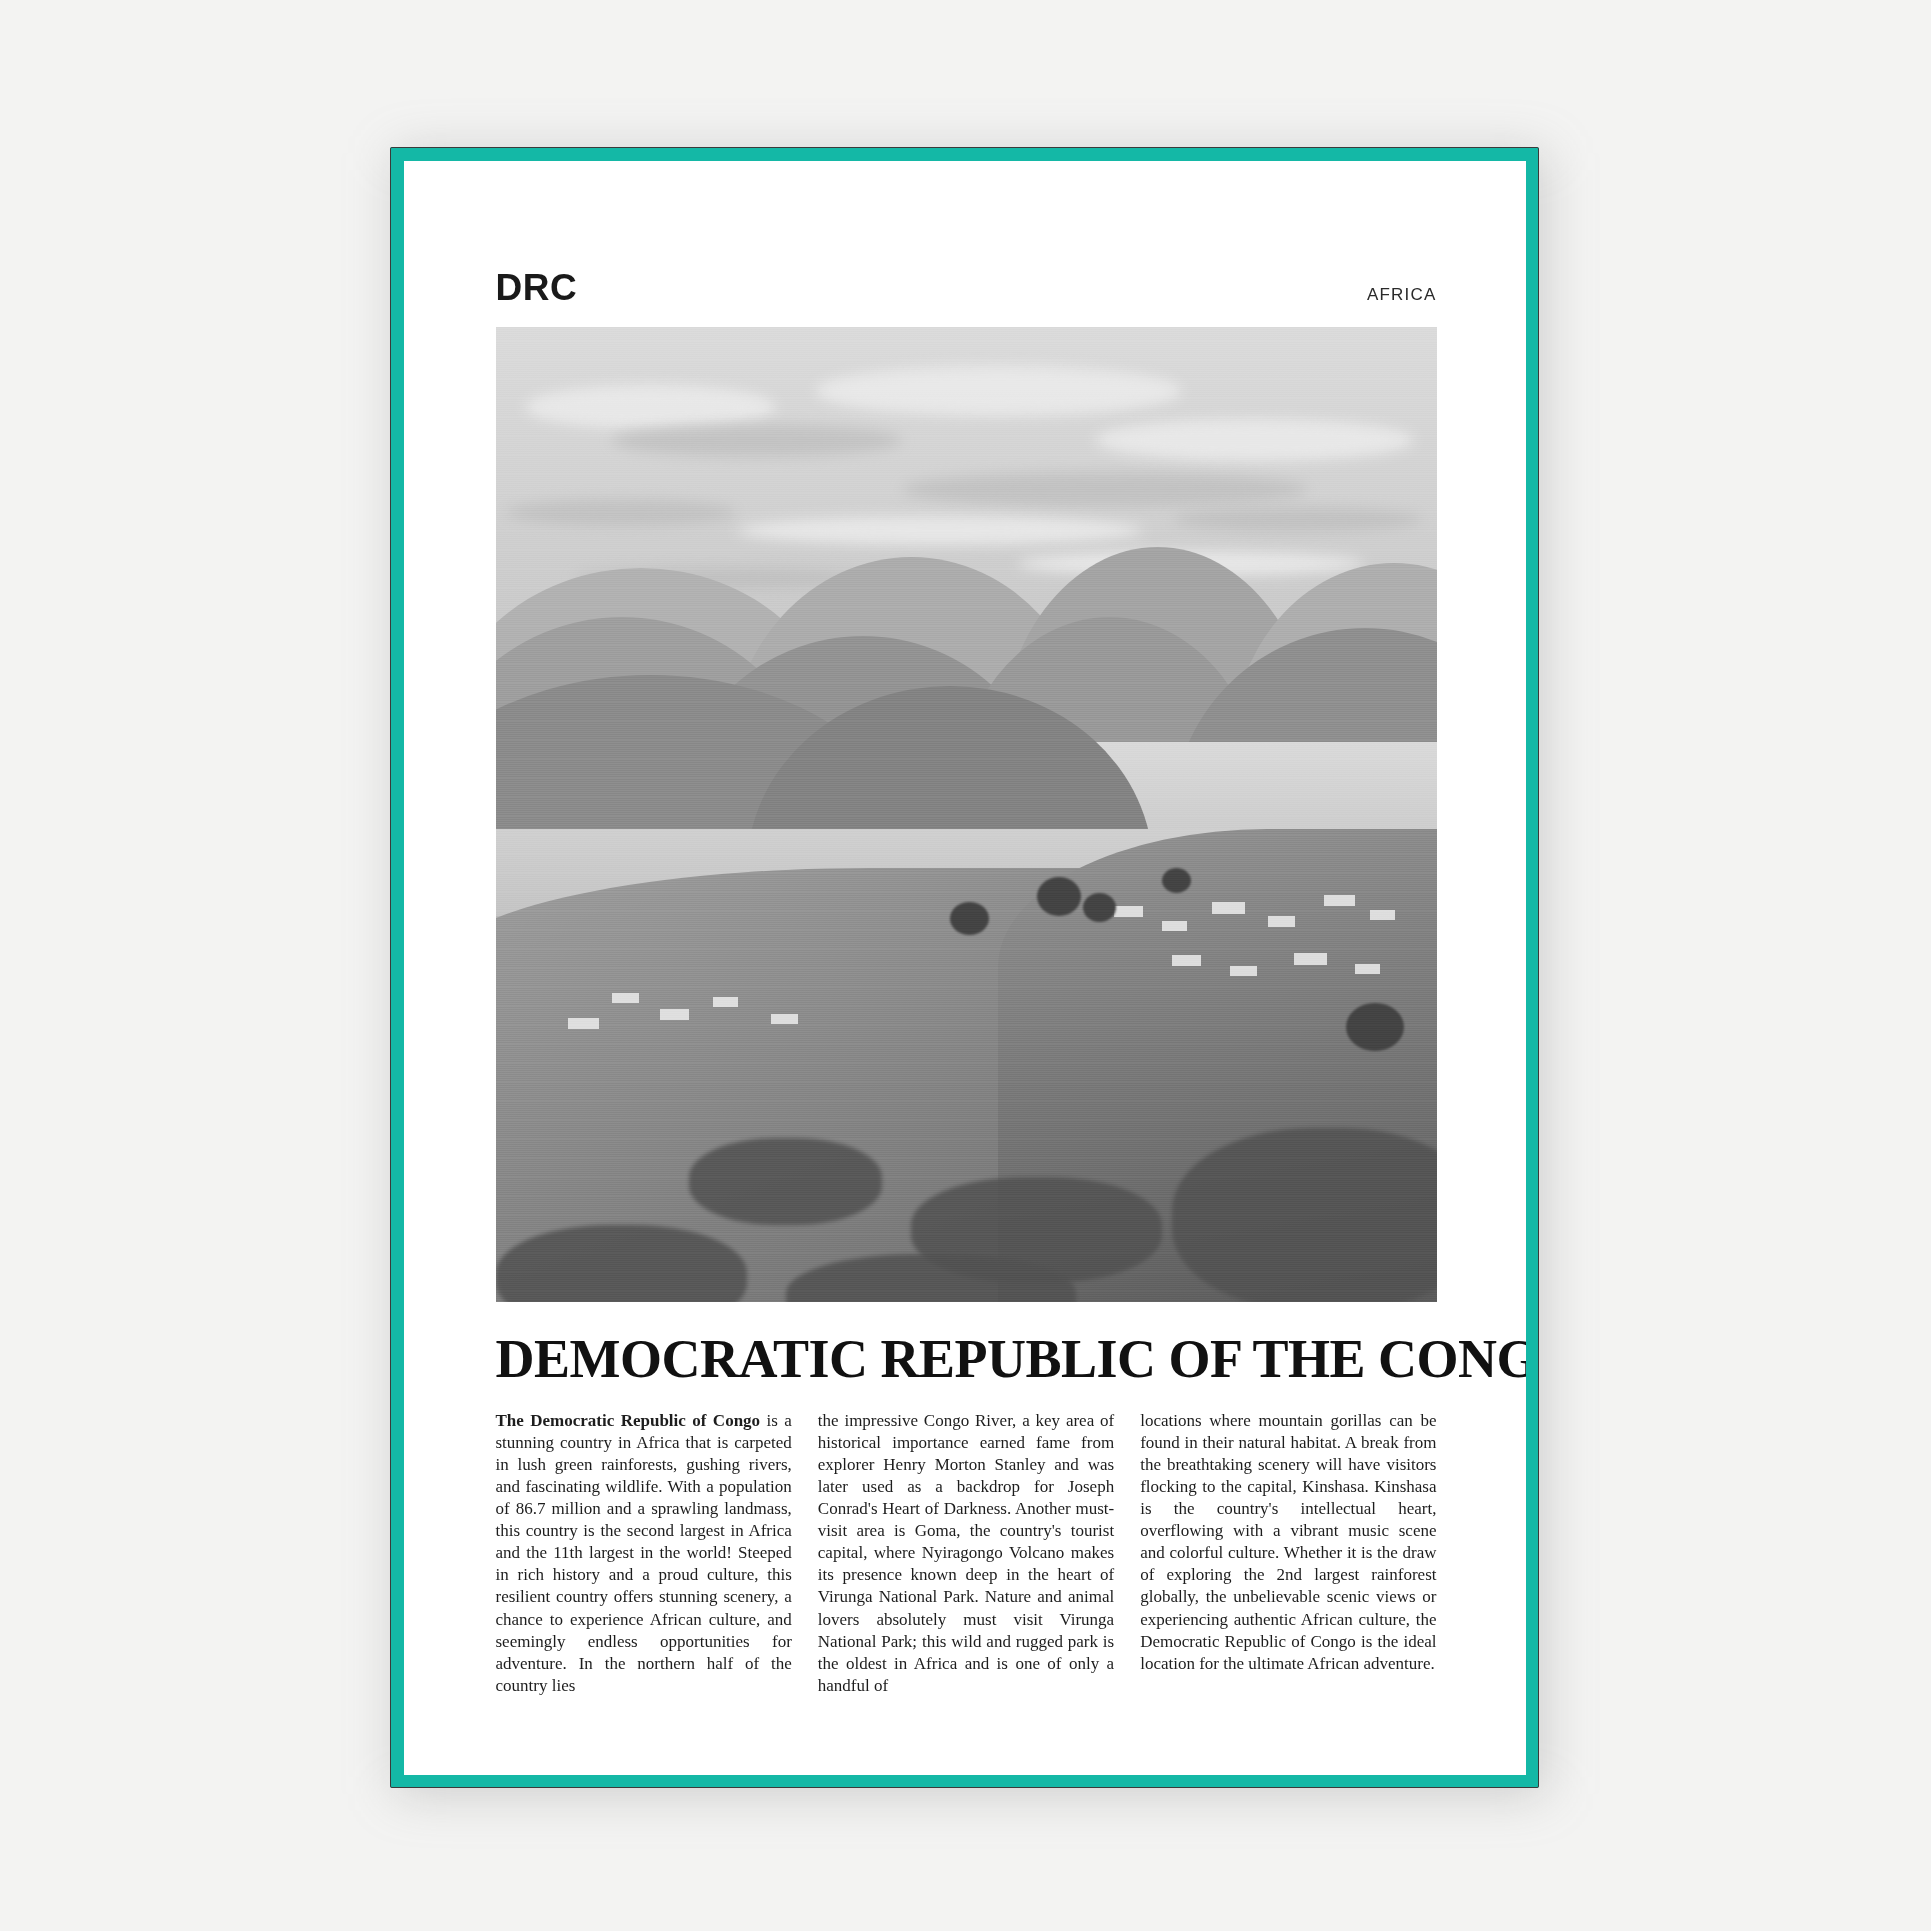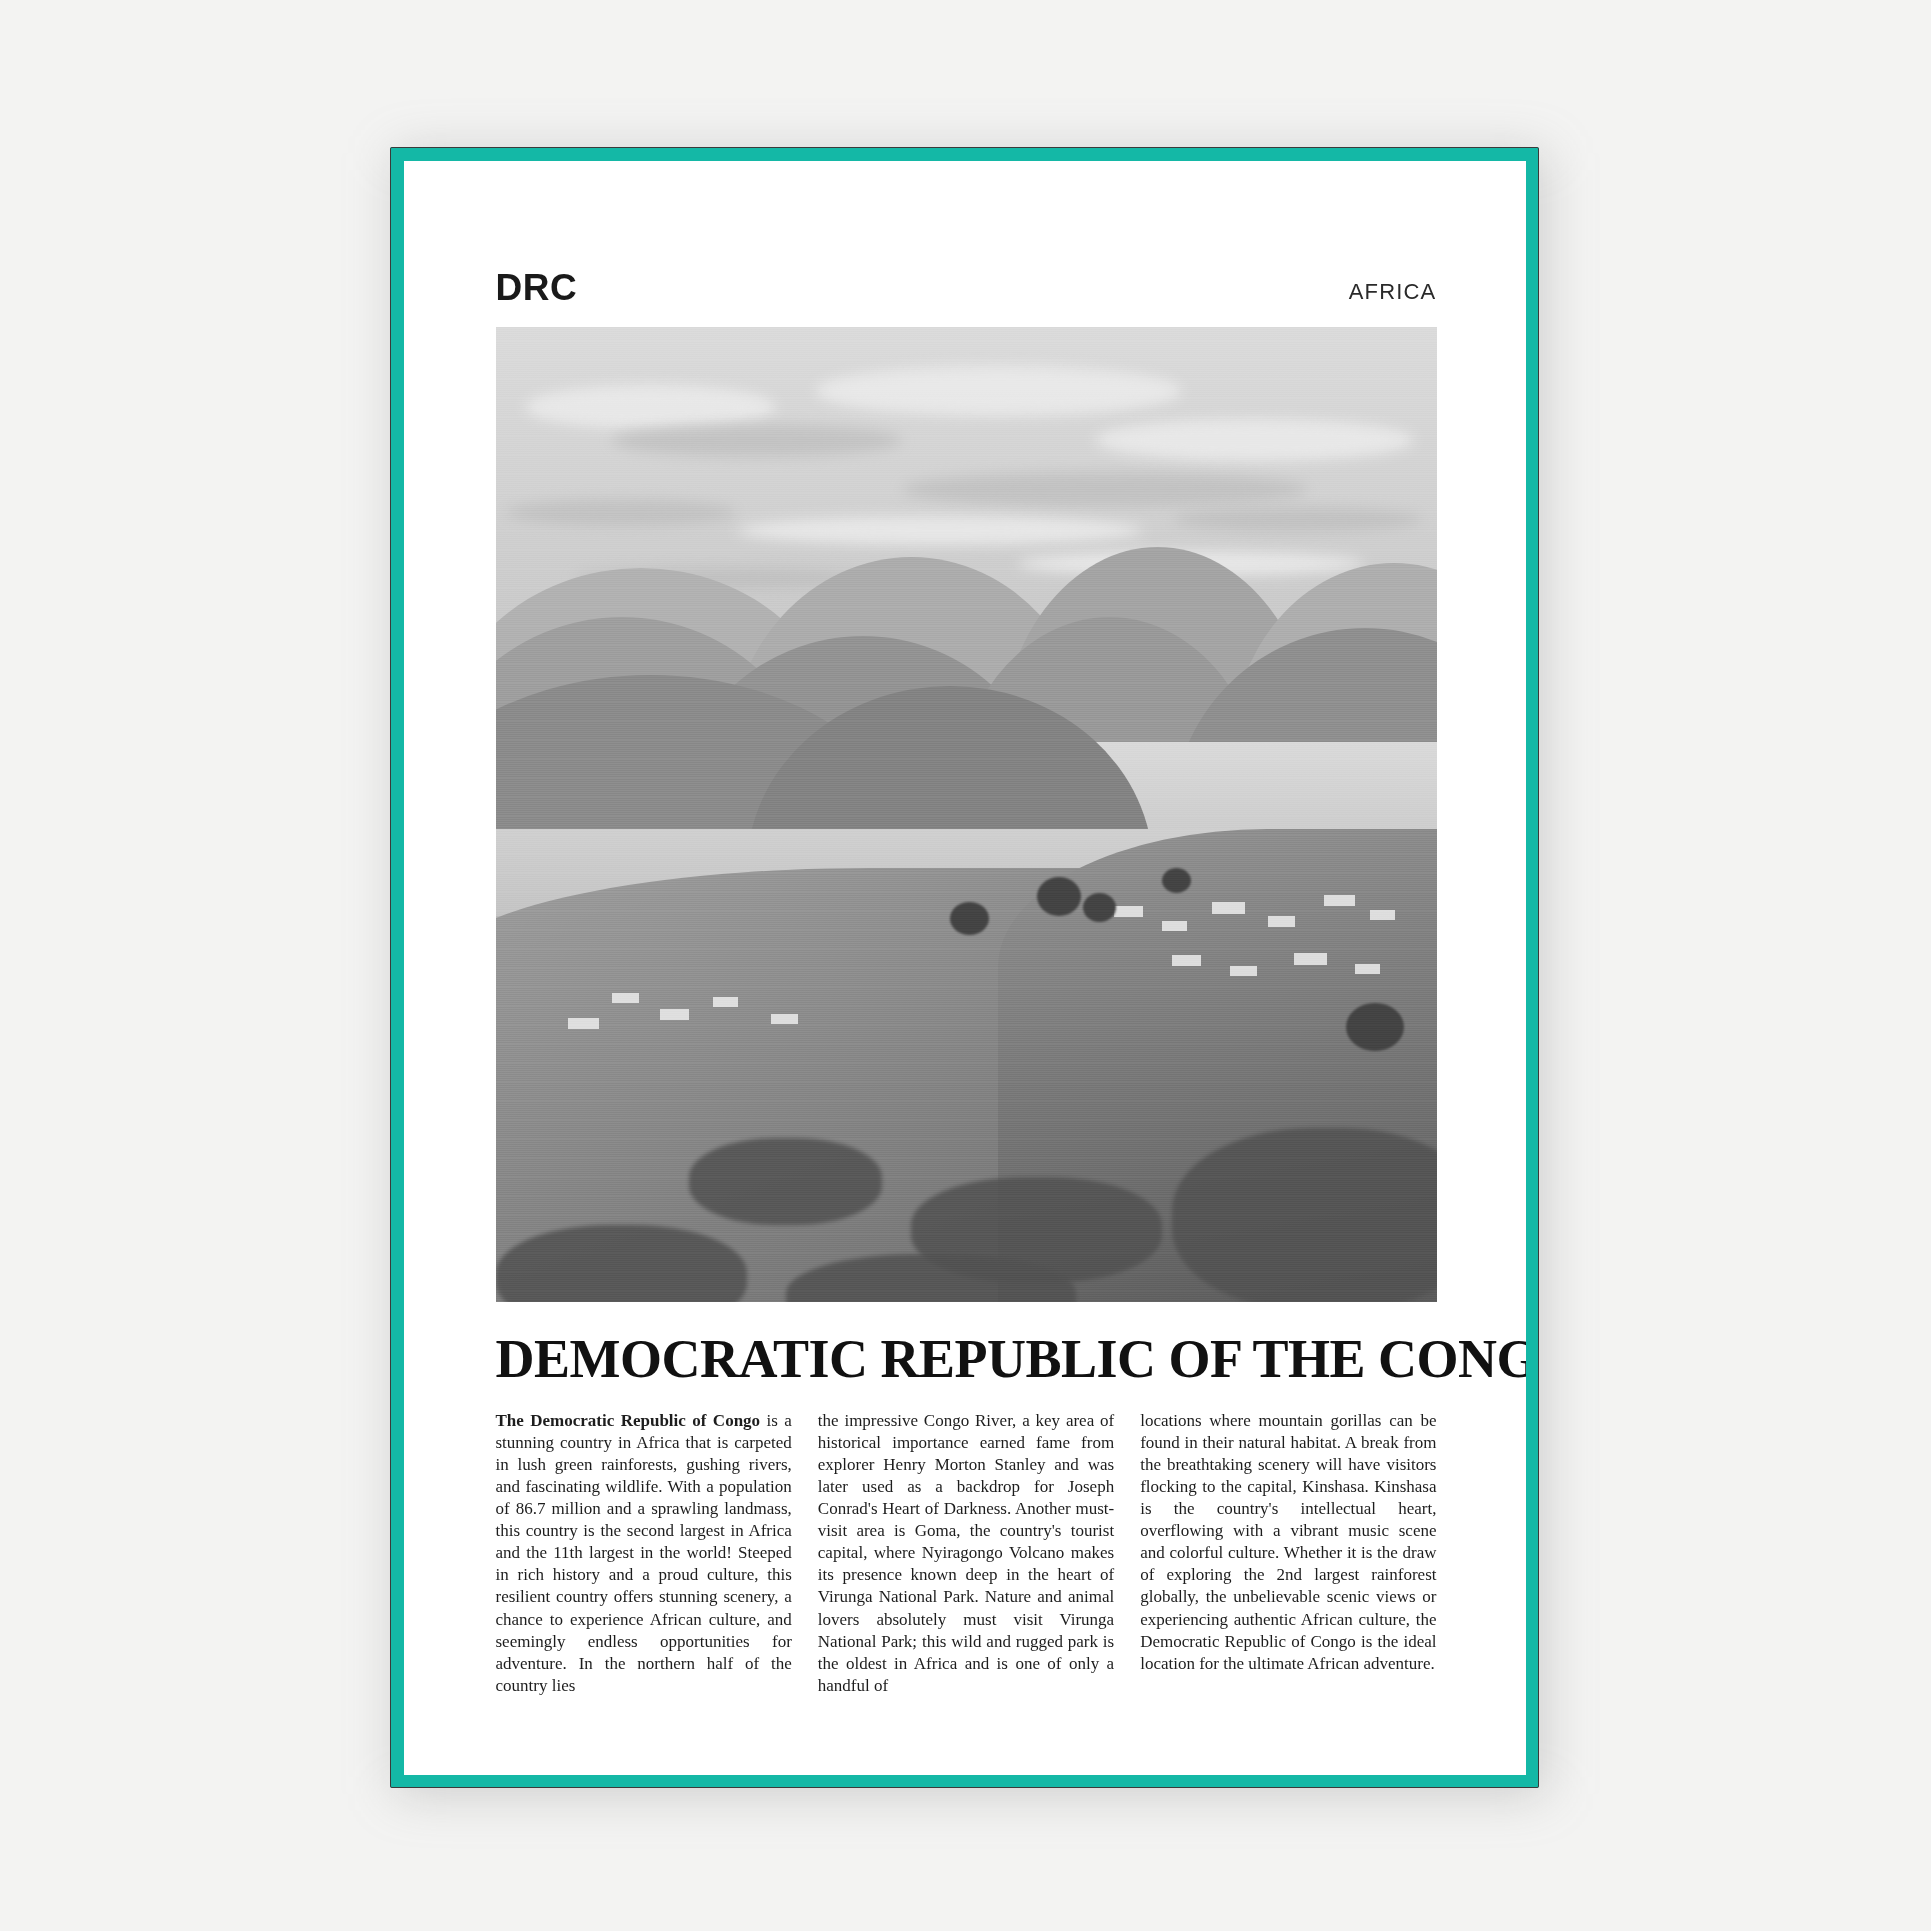--- a/index.html
+++ b/index.html
@@ -80,21 +80,21 @@
   .brand {
     font-family: "Liberation Sans", sans-serif;
     font-weight: bold;
     font-size: 37px;
     letter-spacing: 0.5px;
     color: #1a1a1a;
     line-height: 1;
   }
   .region {
     font-family: "Liberation Sans", sans-serif;
-    font-size: 22px;
+    font-size: 17px;
     letter-spacing: 1.2px;
     color: #2a2a2a;
     line-height: 1;
     padding-bottom: 2.9px;
     text-align: center;
   }
 
   
   .photo {
     position: relative;

